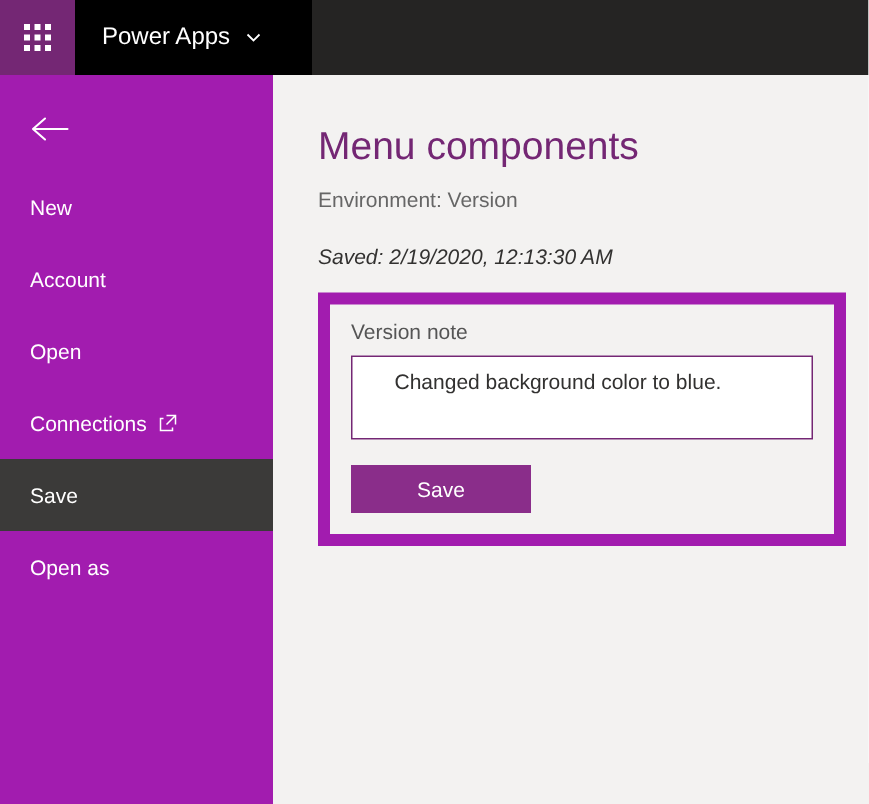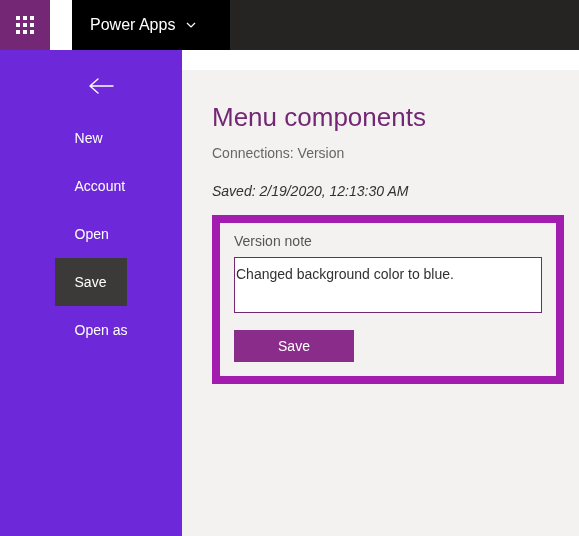--- a/index.html
+++ b/index.html
@@ -28,47 +28,45 @@
   }
   .waffle svg { width: 18px; height: 18px; fill: #fff; }
   .app-title-area {
     flex: 0 0 158px;
     background: #000;
     color: #fff;
     display: flex;
     align-items: center;
     padding-left: 18px;
     cursor: pointer;
-    margin-left: 22px;
   }
   .app-title-area .label {
     font-size: 16px;
     font-weight: 400;
   }
   .app-title-area .chevron {
     margin-left: 10px;
     display: flex;
     align-items: center;
   }
   .top-bar-rest {
     flex: 1;
     background: #252423;
   }
   .below-top {
     display: flex;
     height: calc(536px - 50px);
   }
   .sidebar {
     width: 182px;
-    background: #6d28d9;
+    background: #a21caf;
     color: #fff;
     display: flex;
     flex-direction: column;
     padding-top: 14px;
-    align-items: center;
   }
   .back-btn {
     height: 44px;
     display: flex;
     align-items: center;
     padding-left: 20px;
     cursor: pointer;
   }
   .back-btn svg { stroke: #fff; }
   .nav-list { margin-top: 6px; }
@@ -85,21 +83,20 @@
   .nav-item .ext-icon {
     margin-left: 8px;
     display: inline-flex;
     align-items: center;
   }
   .content {
     flex: 1;
     background: #f3f2f1;
     padding: 32px 4px 0 30px;
     position: relative;
-    margin-top: 20px;
   }
   .page-title {
     font-size: 26px;
     font-weight: 400;
     color: #742774;
     margin-bottom: 12px;
   }
   .env-line {
     font-size: 14px;
     color: #666;
@@ -119,21 +116,21 @@
   .field-label {
     font-size: 14px;
     color: #555;
     margin-bottom: 8px;
   }
   .note-input {
     width: 100%;
     height: 56px;
     border: 1px solid #742774;
     background: #fff;
-    padding: 8px 1px;
+    padding: 8px 28px;
     font-family: inherit;
     font-size: 14px;
     color: #323130;
     resize: none;
     outline: none;
     margin-bottom: 14px;
   }
   .save-btn {
     background: #8a2d8a;
     color: #fff;
@@ -183,33 +180,41 @@
     <div class="nav-list">
       <div class="nav-item">
         <span>New</span>
       </div>
       <div class="nav-item">
         <span>Account</span>
       </div>
       <div class="nav-item">
         <span>Open</span>
       </div>
+      <div class="nav-item">
+        <span>Connections</span>
+        <span class="ext-icon">
+          <svg width="12" height="12" viewBox="0 0 12 12" fill="none">
+              <path d="M3 3 H1 V11 H9 V9 M5 1 H11 V7 M11 1 L5 7" stroke="#fff" stroke-width="1"></path>
+            </svg>
+        </span>
+      </div>
       <div class="nav-item active">
         <span>Save</span>
       </div>
       <div class="nav-item">
         <span>Open as</span>
       </div>
     </div>
   </div>
 
   <div class="content">
     <h1 class="page-title">Menu components</h1>
     <div class="env-line">
-      <span>Connections:</span>
+      <span>Environment:</span>
       <span> </span>
       <span>Version</span>
     </div>
     <div class="saved-line">
       <span>Saved:</span>
       <span> </span>
       <span>2/19/2020, 12:13:30 AM</span>
     </div>
 
     <div class="highlight-box">

